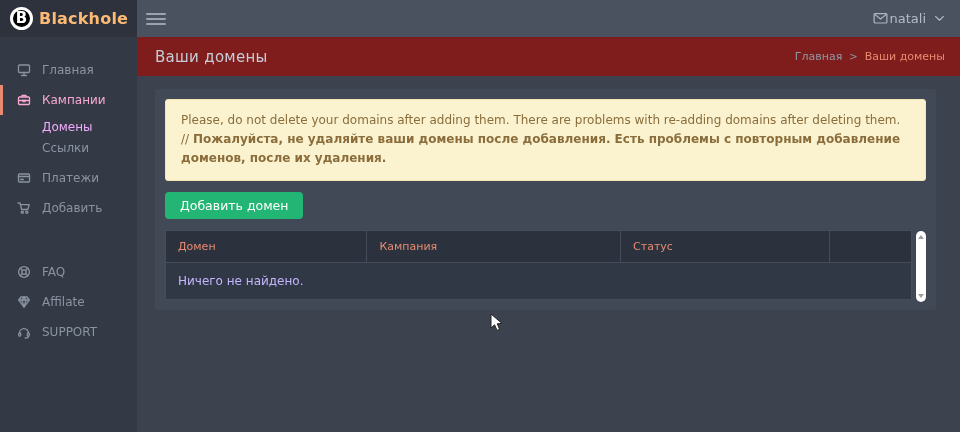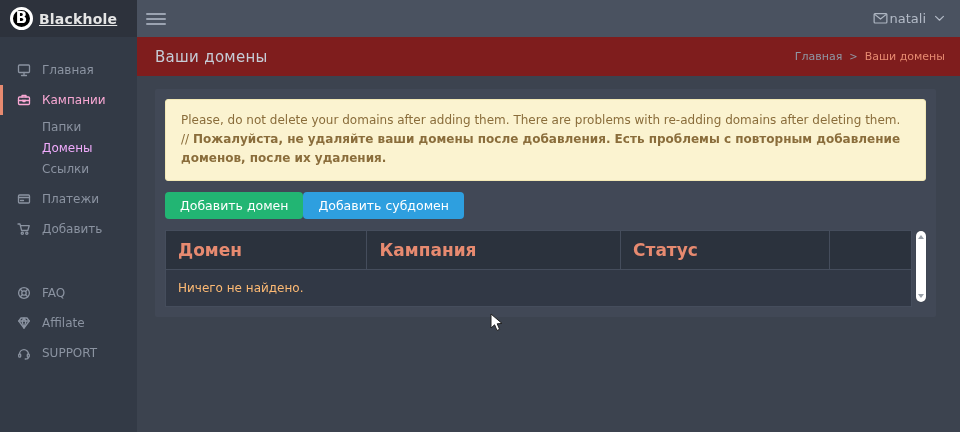--- a/index.html
+++ b/index.html
@@ -5,21 +5,21 @@
   * { margin:0; padding:0; box-sizing:border-box; }
   html,body { width:960px; height:432px; background:#3c434f; overflow:hidden;
     font-family:"DejaVu Sans","Liberation Sans",sans-serif; }
   .app { position:relative; width:960px; height:432px; display:flex; }
 
   
   .sidebar { width:137px; height:100%; background:#333a46; flex:0 0 137px; }
   .logo { height:37px; background:#2d323c; display:flex; align-items:center; padding-left:10px; cursor:pointer; }
   .logo-mark { width:23px; height:23px; border-radius:50%; background:#000; border:3px solid #fff;
     color:#fff; font-weight:bold; font-size:15px; line-height:17px; text-align:center; flex:0 0 23px; }
-  .logo-text { color:#e5e5e5; font-weight:bold; font-size:14px; margin-left:6px; letter-spacing:.2px;text-decoration:underline; }
+  .logo-text { color:#fdba74; font-weight:bold; font-size:16px; margin-left:6px; letter-spacing:.2px; }
   .menu { padding-top:18px; }
   .nav-item { display:flex; align-items:center; gap:10px; padding:8px 8px 8px 13px; height:30px;
     color:#8b93a1; font-size:12px; cursor:pointer; border-left:3px solid transparent; }
   .nav-item .icon { width:16px; height:16px; flex:0 0 16px; display:inline-flex; }
   .nav-item.active { color:#f9a8d4; border-left:3px solid #e78a70; }
   .nav-sub { padding:5px 8px 5px 42px; height:21px; color:#8b93a1; font-size:12px; cursor:pointer; }
   .nav-sub.active { color:#f0abfc; }
   .menu-gap { height:34px; }
   svg.ic { stroke:currentColor; fill:none; stroke-width:1.3; stroke-linecap:round; stroke-linejoin:round; }
 
@@ -41,32 +41,32 @@
   .breadcrumb .sep { color:#8f97a4; font-size:10px; }
   .breadcrumb .cur { color:#e78a70; }
 
   .content { flex:1; background:#3c434f; padding:13px 24px 0 18px; }
   .panel { background:#414856; border-radius:2px; padding:10px; }
 
   .alert { background:#fbf3d0; border:1px solid #f2e8b6; border-radius:3px; color:#8a6d3b;
     font-size:12px; line-height:1.6; padding:11px 15px; margin-bottom:11px; }
   .alert b { font-weight:bold; }
 
-  .btn-row { display:flex; gap:0; margin-bottom:11px; }
+  .btn-row { display:flex; gap:20px; margin-bottom:11px; }
   .btn { border:none; border-radius:4px; color:#fff; font-size:12.5px; padding:6px 15px; cursor:pointer;
     font-family:inherit; }
   .btn.green { background:#22b573; }
   .btn.blue  { background:#2e9fdf; }
 
   .table-area { position:relative; padding-right:14px; }
   table { width:100%; border-collapse:collapse; table-layout:fixed; }
-  thead th { background:#2b323d; color:#e78a70; font-size:17px; text-align:left; font-weight:bold;
+  thead th { background:#2b323d; color:#e78a70; font-size:11px; text-align:left; font-weight:normal;
     padding:9px 12px; border:1px solid #454d5c; cursor:pointer; }
   th.c1{width:27%} th.c2{width:34%} th.c3{width:28%} th.c4{width:11%}
-  tbody td { background:#313845; color:#fdba74; font-size:12px; padding:11px 12px;
+  tbody td { background:#313845; color:#c4b5fd; font-size:12px; padding:11px 12px;
     border:1px solid #454d5c; border-top:none; }
   .scrollbar { position:absolute; right:0; top:1px; width:10px; height:71px; background:#fff;
     border-radius:5px; cursor:pointer; box-shadow:0 0 1px rgba(0,0,0,.4); }
   .arr { position:absolute; left:50%; transform:translateX(-50%); width:0; height:0;
     border-left:3px solid transparent; border-right:3px solid transparent; }
   .arr.up   { top:4px;    border-bottom:4px solid #99a0a8; }
   .arr.down { bottom:4px; border-top:4px solid #99a0a8; }
 
   .cursor { position:absolute; left:490px; top:313px; pointer-events:none; }
 </style>
@@ -97,23 +97,20 @@
       <div class="nav-item active">
         <span class="icon">
           <svg class="ic" viewBox="0 0 16 16" width="16" height="16">
               <rect x="2.5" y="5" width="11" height="7.5" rx="1"></rect>
               <path d="M6 5V3.5h4V5M2.5 8.5h11M7 8v1.5h2V8"></path>
             </svg>
         </span>
         <span>Кампании</span>
       </div>
 
-      <div class="nav-sub">
-        <span>Папки</span>
-      </div>
       <div class="nav-sub active">
         <span>Домены</span>
       </div>
       <div class="nav-sub">
         <span>Ссылки</span>
       </div>
 
       <div class="nav-item" style="margin-top:6px">
         <span class="icon">
           <svg class="ic" viewBox="0 0 16 16" width="16" height="16">
@@ -209,21 +206,20 @@
     <div class="content">
       <div class="panel">
 
         <div class="alert">
           <span>Please, do not delete your domains after adding them. There are problems with re-adding domains after deleting them. //</span>
           <b>Пожалуйста, не удаляйте ваши домены после добавления. Есть проблемы с повторным добавление доменов, после их удаления.</b>
         </div>
 
         <div class="btn-row">
           <button class="btn green">Добавить домен</button>
-          <button class="btn blue">Добавить субдомен</button>
         </div>
 
         <div class="table-area">
           <table>
             <thead>
               <tr>
                 <th class="c1">Домен</th>
                 <th class="c2">Кампания</th>
                 <th class="c3">Статус</th>
                 <th class="c4"></th>

